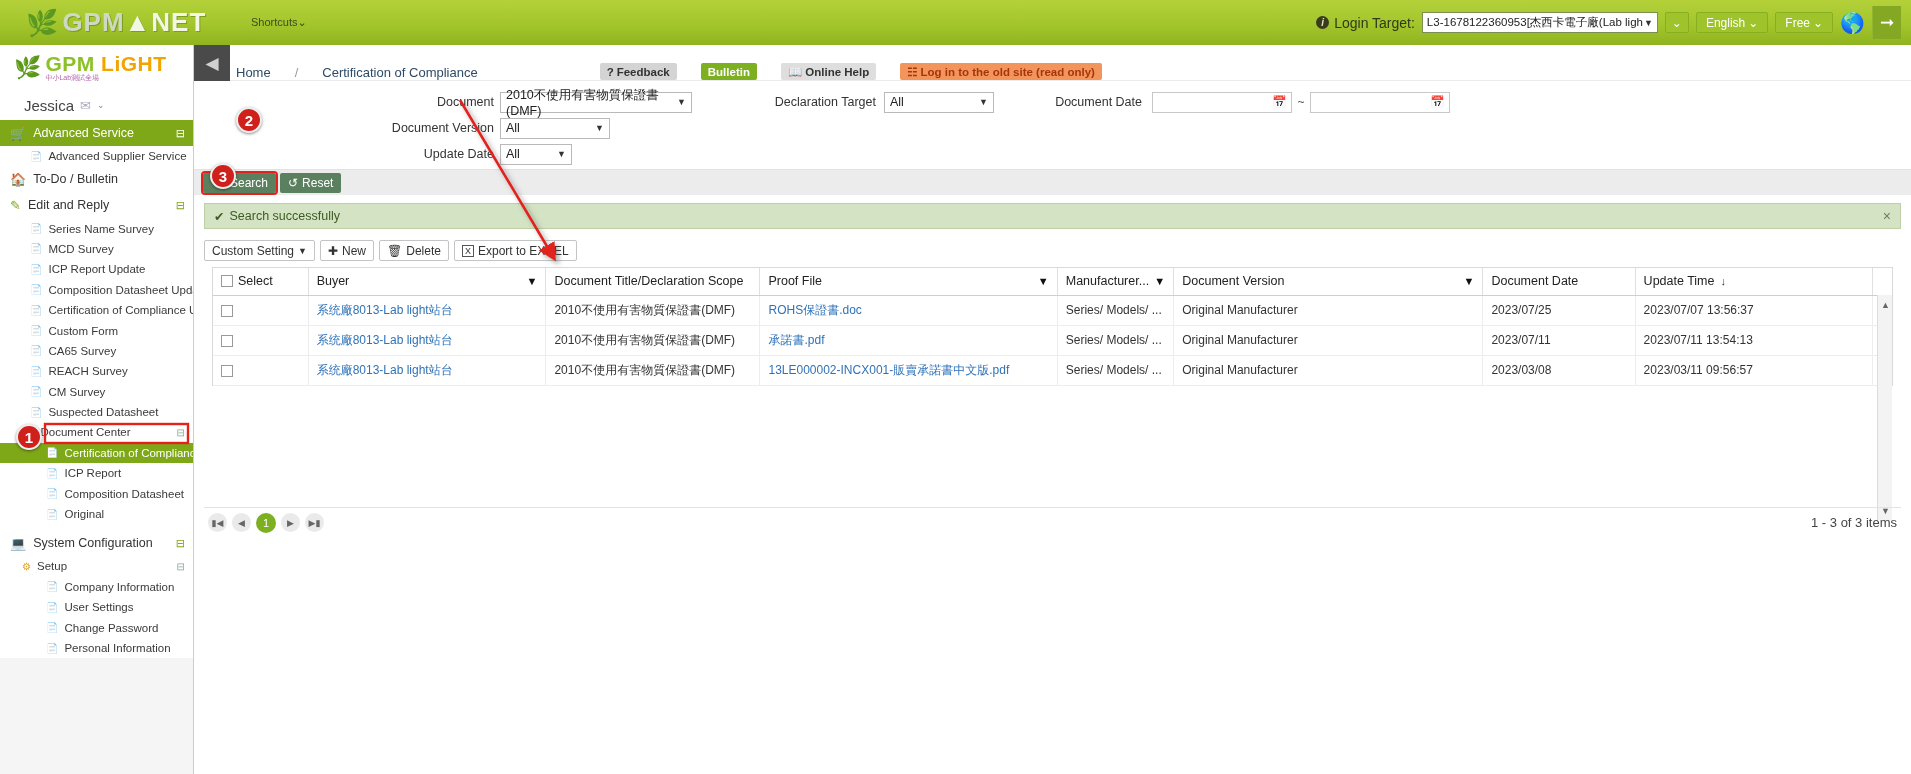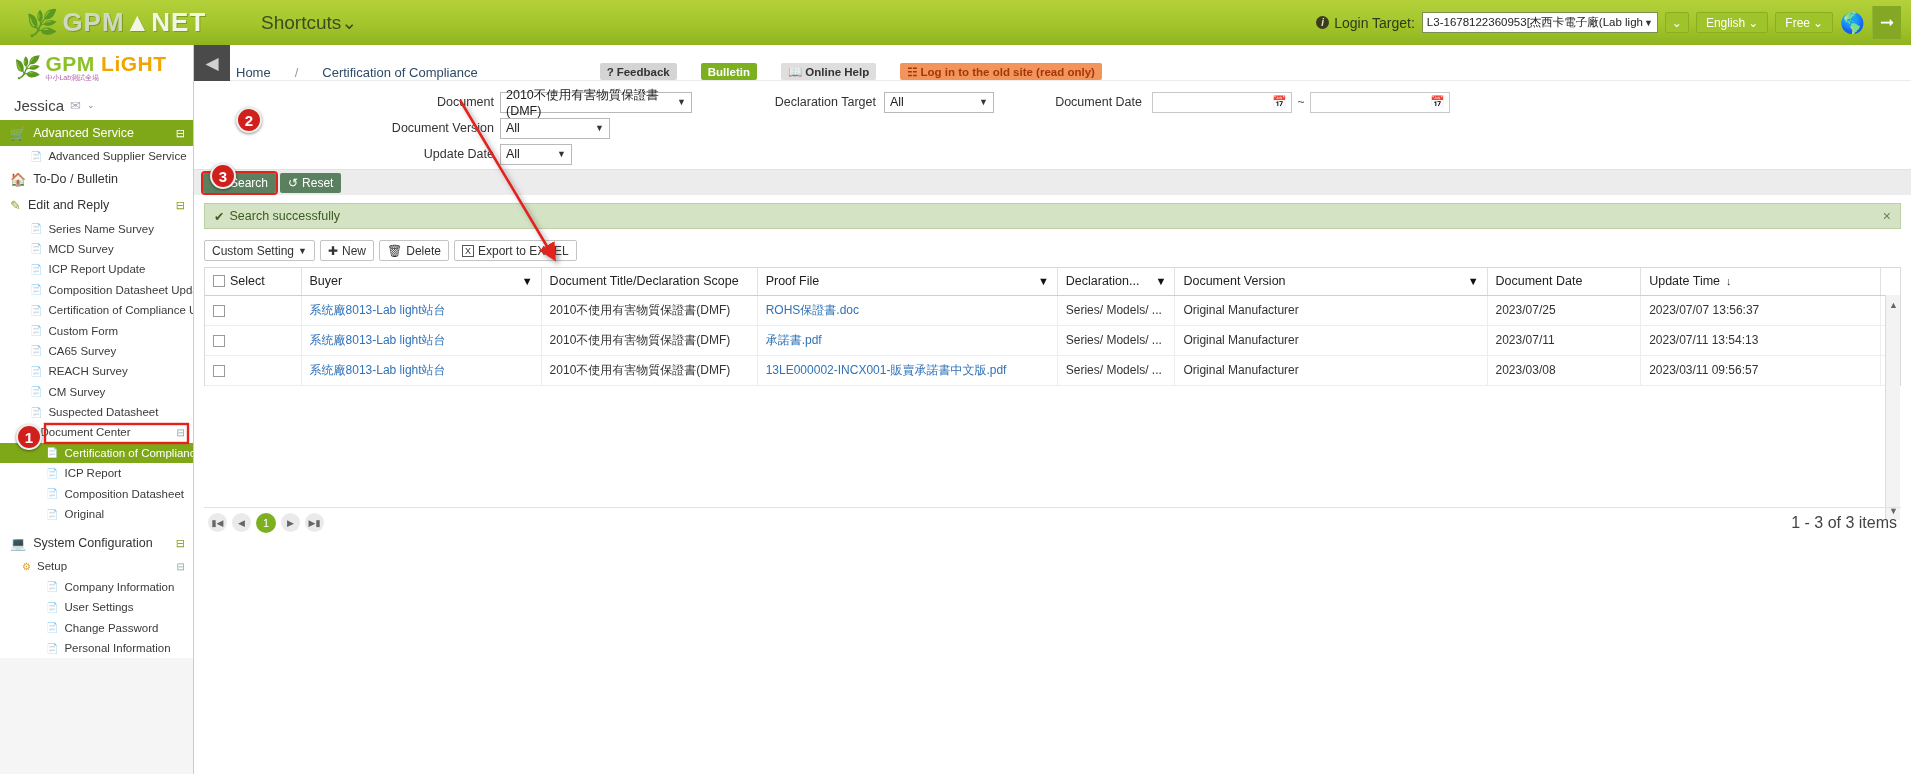--- a/index.html
+++ b/index.html
@@ -18,21 +18,21 @@
     display: flex; align-items: center;
   }
   .brand-net { width: 235px; display: flex; align-items: center; padding-left: 26px; }
   .leaf-glyph { font-size: 26px; color: #5d9e24; margin-right: 4px; line-height: 1; }
   .brand-net-text {
     font-size: 26px; font-weight: bold; letter-spacing: 1px;
     color: #f2f7e4; text-shadow: 1px 1px 0 #7c9c1b;
   }
   .brand-net-text .gray { color: #cfd8c0; }
   .shortcuts {
-    margin-left: 26px; font-size: 19px; color: #3e4a22; cursor: pointer;
+    margin-left: 16px; font-size: 11px; color: #3e4a22; cursor: pointer;
   }
   .top-right {
     margin-left: auto; display: flex; align-items: center; gap: 7px; padding-right: 10px;
   }
   .login-label { font-size: 14px; color: #2f3a1a; display: flex; align-items: center; gap: 5px; }
   .info-dot {
     display:inline-block; width: 13px; height: 13px; border-radius: 50%;
     background: #3a3a1e; color: #dbe8b4; font-size: 10px; font-weight: bold;
     text-align: center; line-height: 13px; font-style: italic;
   }
@@ -63,21 +63,21 @@
   }
   .side-logo {
     height: 45px; display: flex; align-items: center; padding-left: 14px; background: #fff;
   }
   .side-logo .leaf-glyph { font-size: 22px; }
   .light-text { font-size: 21px; font-weight: bold; letter-spacing: .5px; }
   .light-text .g { color: #8cc126; }
   .light-text .o { color: #f0a500; }
   .light-sub { font-size: 7px; color: #b05fa8; letter-spacing: 0; margin-top:-3px; }
   .user-row {
-    height: 30px; display: flex; align-items: center; padding-left: 14px;
+    height: 30px; display: flex; align-items: center; padding-left: 24px;
     background: #fff; gap: 6px; font-size: 15px; color: #444;
   }
   .env-icon { color: #aab; font-size: 13px; }
   .caretdown { font-size: 9px; color: #888; }
 
   .nav { background: #fff; }
   .nav-group {
     height: 26px; display: flex; align-items: center; gap: 7px;
     padding: 0 8px 0 10px; background: #7fa818; color: #fff; font-size: 12.5px;
     cursor: pointer;
@@ -164,21 +164,21 @@
   .alert .x { margin-left: auto; color: #6b7f55; cursor: pointer; font-size: 14px; }
 
   .tbar { display: flex; align-items: center; gap: 5px; padding: 11px 0 6px 10px; }
   .tbtn {
     border: 1px solid #c4c4c4; background: #fff; height: 21px; padding: 0 7px;
     font-size: 12px; display: flex; align-items: center; gap: 4px; cursor: pointer;
     color: #333; border-radius: 2px;
   }
 
   
-  .tablewrap { margin: 0 10px; border: 1px solid #d9d9d9; border-bottom: none; position: relative; }
+  .tablewrap { margin: 0 18px; border: 1px solid #d9d9d9; border-bottom: none; position: relative; }
   table.grid { width: 100%; border-collapse: collapse; table-layout: fixed; }
   table.grid th {
     font-size: 12.5px; font-weight: normal; color: #222; text-align: left;
     padding: 6px 8px; border-right: 1px solid #e0e0e0; border-bottom: 1px solid #cfcfcf;
     background: #fff; vertical-align: middle; height: 27px;
   }
   table.grid td {
     font-size: 12px; color: #333; padding: 6px 8px; border-right: 1px solid #ededed;
     border-bottom: 1px solid #ededed; vertical-align: middle; height: 23px;
     white-space: nowrap; overflow: hidden; text-overflow: ellipsis;
@@ -204,21 +204,21 @@
     position: absolute; left: 204px; right: 10px; top: 498px; height: 30px;
     display: flex; align-items: center; gap: 5px; border-top: 1px solid #e3e3e3;
     padding: 0 4px;
   }
   .pbtn {
     width: 19px; height: 19px; border-radius: 50%; background: #eaeaea; color: #666;
     display: flex; align-items: center; justify-content: center; font-size: 9px;
     cursor: pointer;
   }
   .pbtn.cur { background: #7cb021; color: #fff; font-size: 11px; width: 20px; height: 20px; }
-  .pinfo { margin-left: auto; font-size: 16px; color: #444; }
+  .pinfo { margin-left: auto; font-size: 13px; color: #444; }
 
   
   .annot { position: absolute; left: 0; top: 0; pointer-events: none; z-index: 20; }
 </style>
 </head>
 <body>
 
 <div id="app">
 
   <div class="topbar">
@@ -515,21 +515,21 @@
                 </div>
             </th>
             <th>
               <div class="thflex">
                 <span>Proof File</span>
                 <span class="funnel">▼</span>
               </div>
             </th>
             <th>
               <div class="thflex">
-                <span>Declaration...</span>
+                <span>Manufacturer...</span>
                 <span class="funnel">▼</span>
               </div>
             </th>
             <th>
               <div class="thflex">
                 <span>Document Version</span>
                 <span class="funnel">▼</span>
               </div>
             </th>
             <th>

